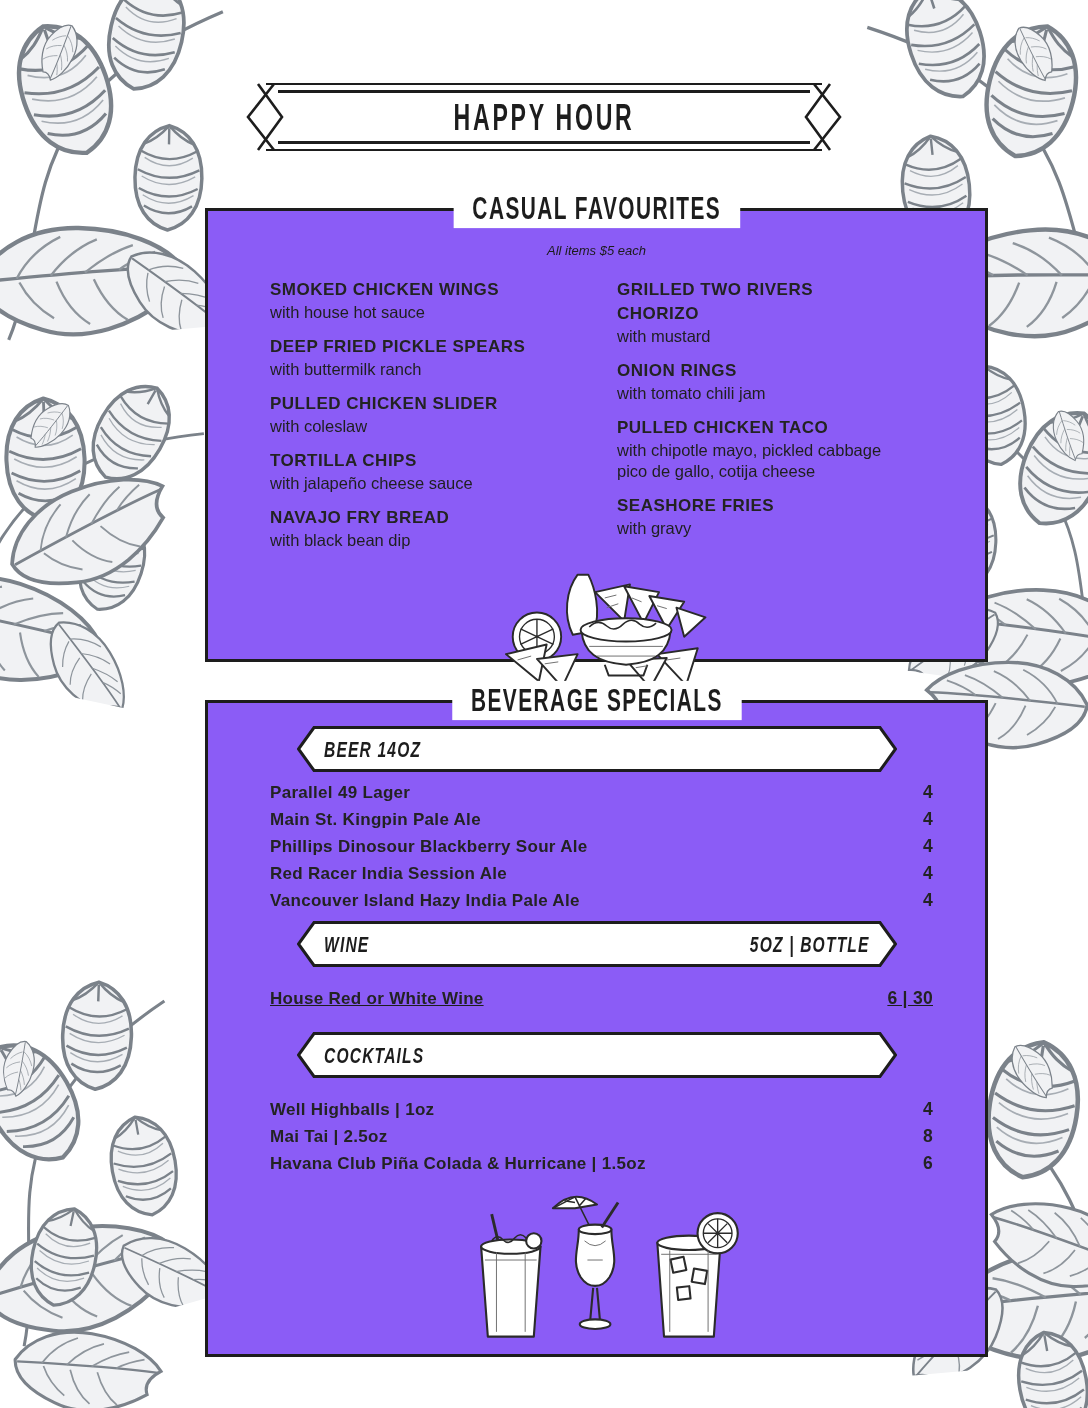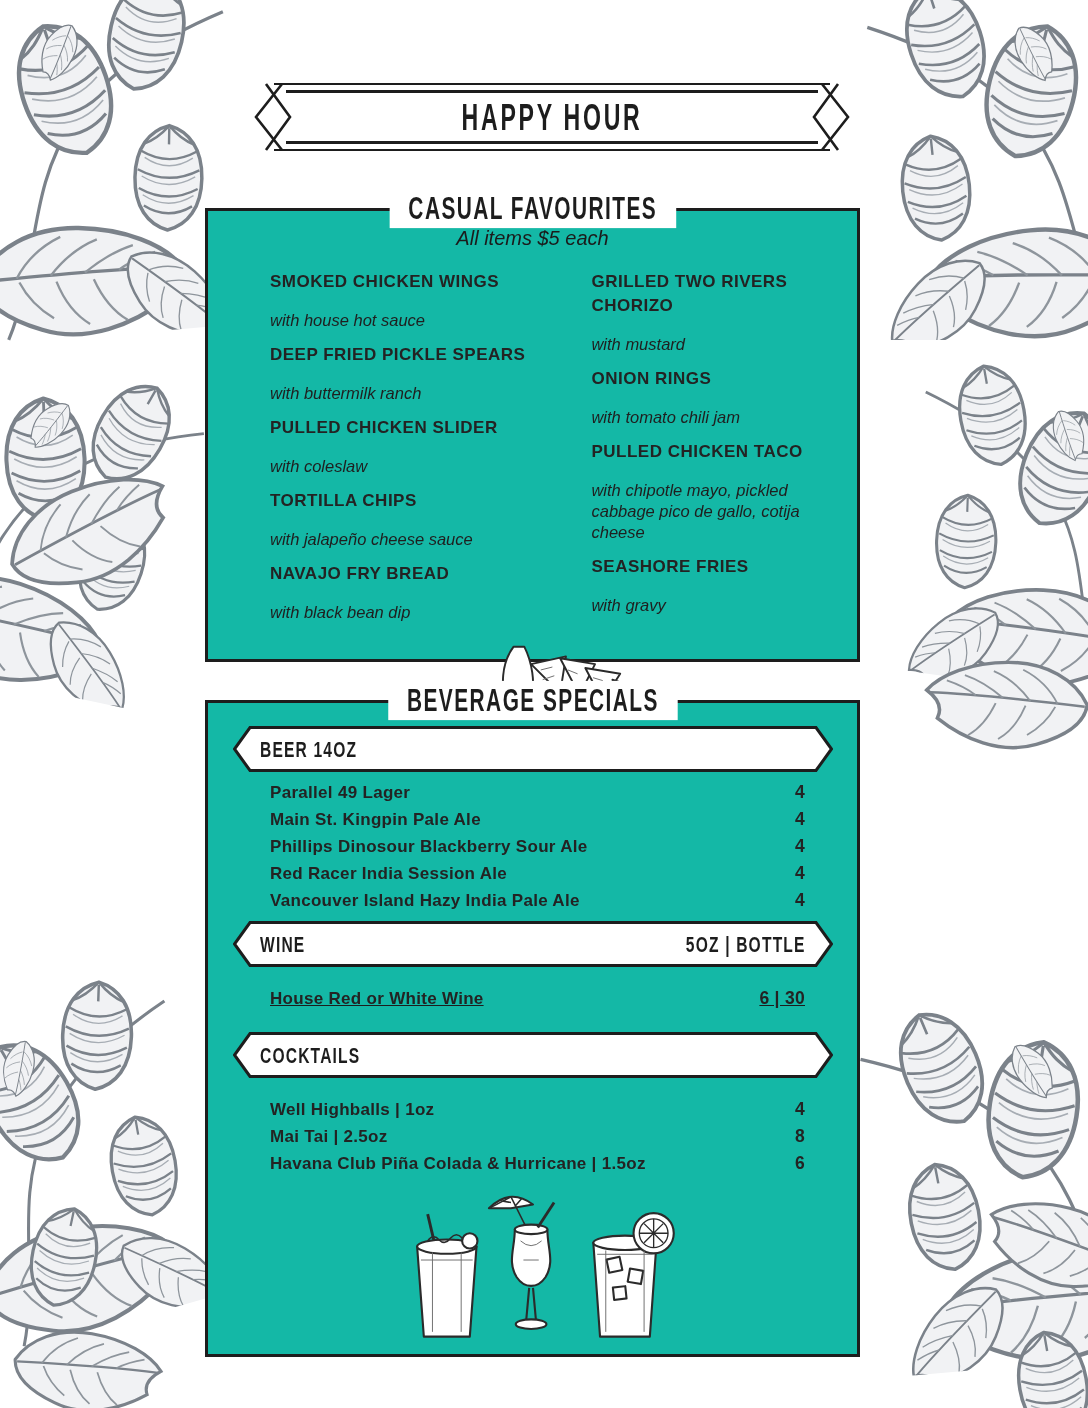--- a/index.html
+++ b/index.html
@@ -6,56 +6,56 @@
   .page{
     position:relative;width:1088px;height:1408px;margin:0 auto;
     background:#ffffff;overflow:hidden;
     font-family:"Liberation Sans", sans-serif;color:#1d1d1d;
   }
   
   .deco{position:absolute;z-index:0;pointer-events:none;}
   
   .fg{position:absolute;z-index:2;}
   
-  .hh-banner{left:252px;top:80px;width:600px;height:74px;}
+  .hh-banner{left:244px;top:80px;width:600px;height:74px;}
   .hh-banner svg{position:absolute;inset:0;}
   .hh-title-wrap{position:absolute;inset:0;display:flex;align-items:center;justify-content:center;}
   .condensed{
     display:inline-block;font-weight:700;white-space:nowrap;
     font-family:"Liberation Sans", sans-serif;
   }
   .hh-title{font-size:34px;letter-spacing:4px;transform:scale(0.68,1.08);}
   
   .panel{
-    position:absolute;left:205px;width:655px;background:#14b8a6;
+    position:absolute;left:205px;width:783px;background:#8b5cf6;
     border:3px solid #1d1d1d;box-sizing:border-box;
   }
   .panel-casual{top:208px;height:454px;}
   .panel-bev{top:700px;height:657px;}
   .panel-title-row{position:absolute;top:-21px;left:0;right:0;text-align:center;}
   .panel-title{
     font-size:29px;letter-spacing:2px;background:#fff;padding:2px 26px;
     transform:scale(0.72,1.06);
   }
   .panel-subtitle{
-    margin-top:16px;text-align:center;font-style:italic;font-size:20px;color:#1b1b1b;
+    margin-top:32px;text-align:center;font-style:italic;font-size:13px;color:#1b1b1b;
   }
   
   .food-columns{display:flex;margin:20px 20px 0 62px;gap:42px;}
   .food-col{box-sizing:border-box;}
   .food-col.left{width:305px;}
   .food-col.right{width:268px;}
   .food-item{margin-bottom:12px;}
   .food-name{
     font-weight:700;font-size:17px;letter-spacing:.5px;line-height:24px;color:#232323;
   }
-  .food-desc{font-style:italic;font-size:16.5px;line-height:21px;color:#1f1f1f;margin-top:16px;}
+  .food-desc{font-size:16.5px;line-height:21px;color:#1f1f1f;}
   .nachos-wrap{margin-top:2px;text-align:center;}
   
-  .ribbon{position:relative;width:600px;height:46px;margin:0 auto;}
+  .ribbon{position:relative;width:600px;height:46px;margin:0 auto;font-style:italic;}
   .ribbon svg{position:absolute;inset:0;}
   .ribbon-labels{
     position:absolute;inset:0;display:flex;align-items:center;
     justify-content:space-between;padding:0 27px;
   }
   .ribbon-label{font-size:20px;letter-spacing:1.5px;transform:scale(0.78,1.12);transform-origin:left center;}
   .ribbon-label-right{font-size:20px;letter-spacing:1.5px;transform:scale(0.78,1.12);transform-origin:right center;}
   .r1{margin-top:23px;} .r2{margin-top:7px;} .r3{margin-top:20px;}
   
   .bev-list{margin:7px 52px 0 62px;}

